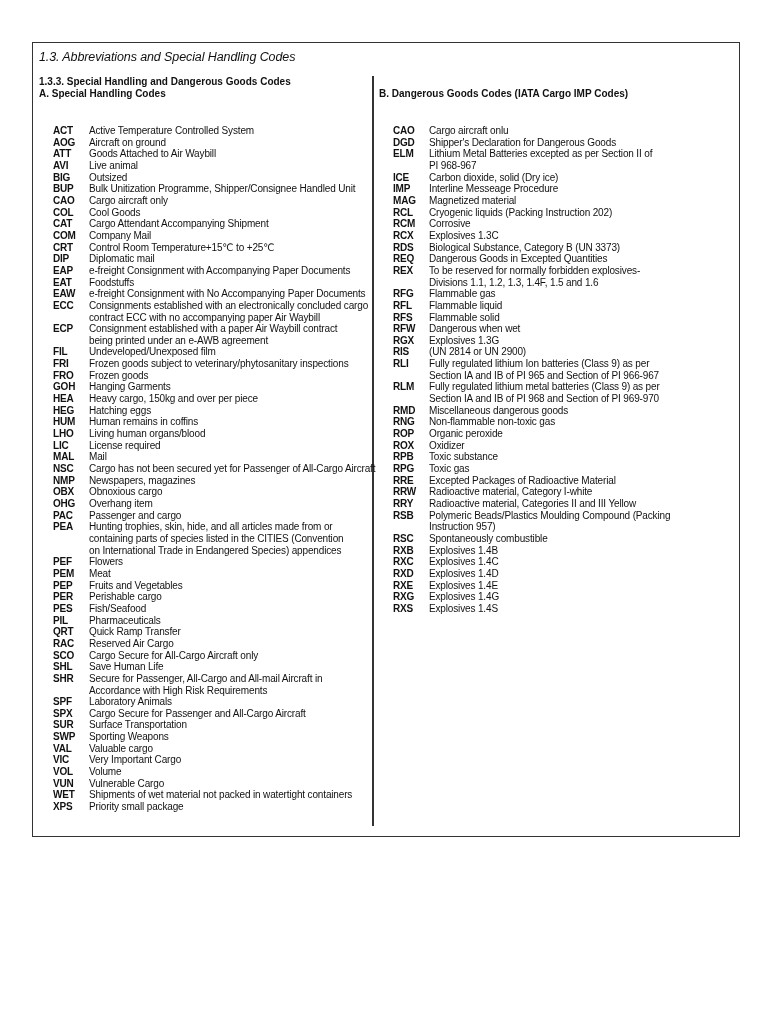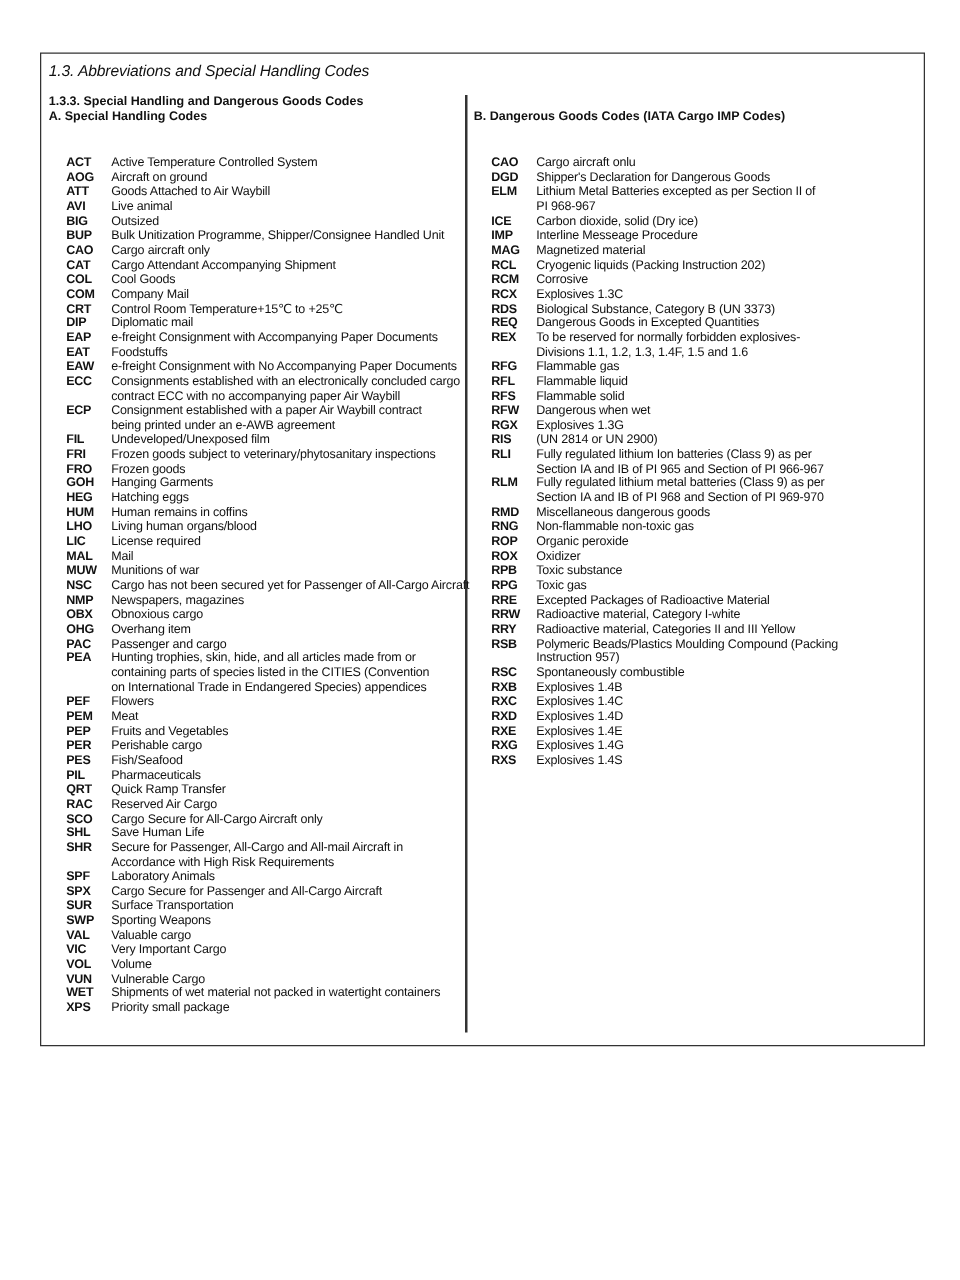--- a/index.html
+++ b/index.html
@@ -55,26 +55,26 @@
     </li>
     <li class="row">
       <span class="code">BUP</span>
       <span class="desc">Bulk Unitization Programme, Shipper/Consignee Handled Unit</span>
     </li>
     <li class="row">
       <span class="code">CAO</span>
       <span class="desc">Cargo aircraft only</span>
     </li>
     <li class="row">
+      <span class="code">COL</span>
+      <span class="desc">Cool Goods</span>
+    </li>
+    <li class="row">
       <span class="code">CAT</span>
       <span class="desc">Cargo Attendant Accompanying Shipment</span>
-    </li>
-    <li class="row">
-      <span class="code">COL</span>
-      <span class="desc">Cool Goods</span>
     </li>
     <li class="row">
       <span class="code">COM</span>
       <span class="desc">Company Mail</span>
     </li>
     <li class="row">
       <span class="code">CRT</span>
       <span class="desc">Control Room Temperature+15℃ to +25℃</span>
     </li>
     <li class="row">
@@ -113,42 +113,42 @@
     </li>
     <li class="row">
       <span class="code">FRO</span>
       <span class="desc">Frozen goods</span>
     </li>
     <li class="row">
       <span class="code">GOH</span>
       <span class="desc">Hanging Garments</span>
     </li>
     <li class="row">
+      <span class="code">HEA</span>
+      <span class="desc">Heavy cargo, 150kg and over per piece</span>
+    </li>
+    <li class="row">
       <span class="code">HEG</span>
       <span class="desc">Hatching eggs</span>
     </li>
     <li class="row">
       <span class="code">HUM</span>
       <span class="desc">Human remains in coffins</span>
     </li>
     <li class="row">
       <span class="code">LHO</span>
       <span class="desc">Living human organs/blood</span>
     </li>
     <li class="row">
       <span class="code">LIC</span>
       <span class="desc">License required</span>
     </li>
     <li class="row">
       <span class="code">MAL</span>
       <span class="desc">Mail</span>
-    </li>
-    <li class="row">
-      <span class="code">MUW</span>
-      <span class="desc">Munitions of war</span>
     </li>
     <li class="row">
       <span class="code">NSC</span>
       <span class="desc">Cargo has not been secured yet for Passenger of All-Cargo Aircraft</span>
     </li>
     <li class="row">
       <span class="code">NMP</span>
       <span class="desc">Newspapers, magazines</span>
     </li>
     <li class="row">

